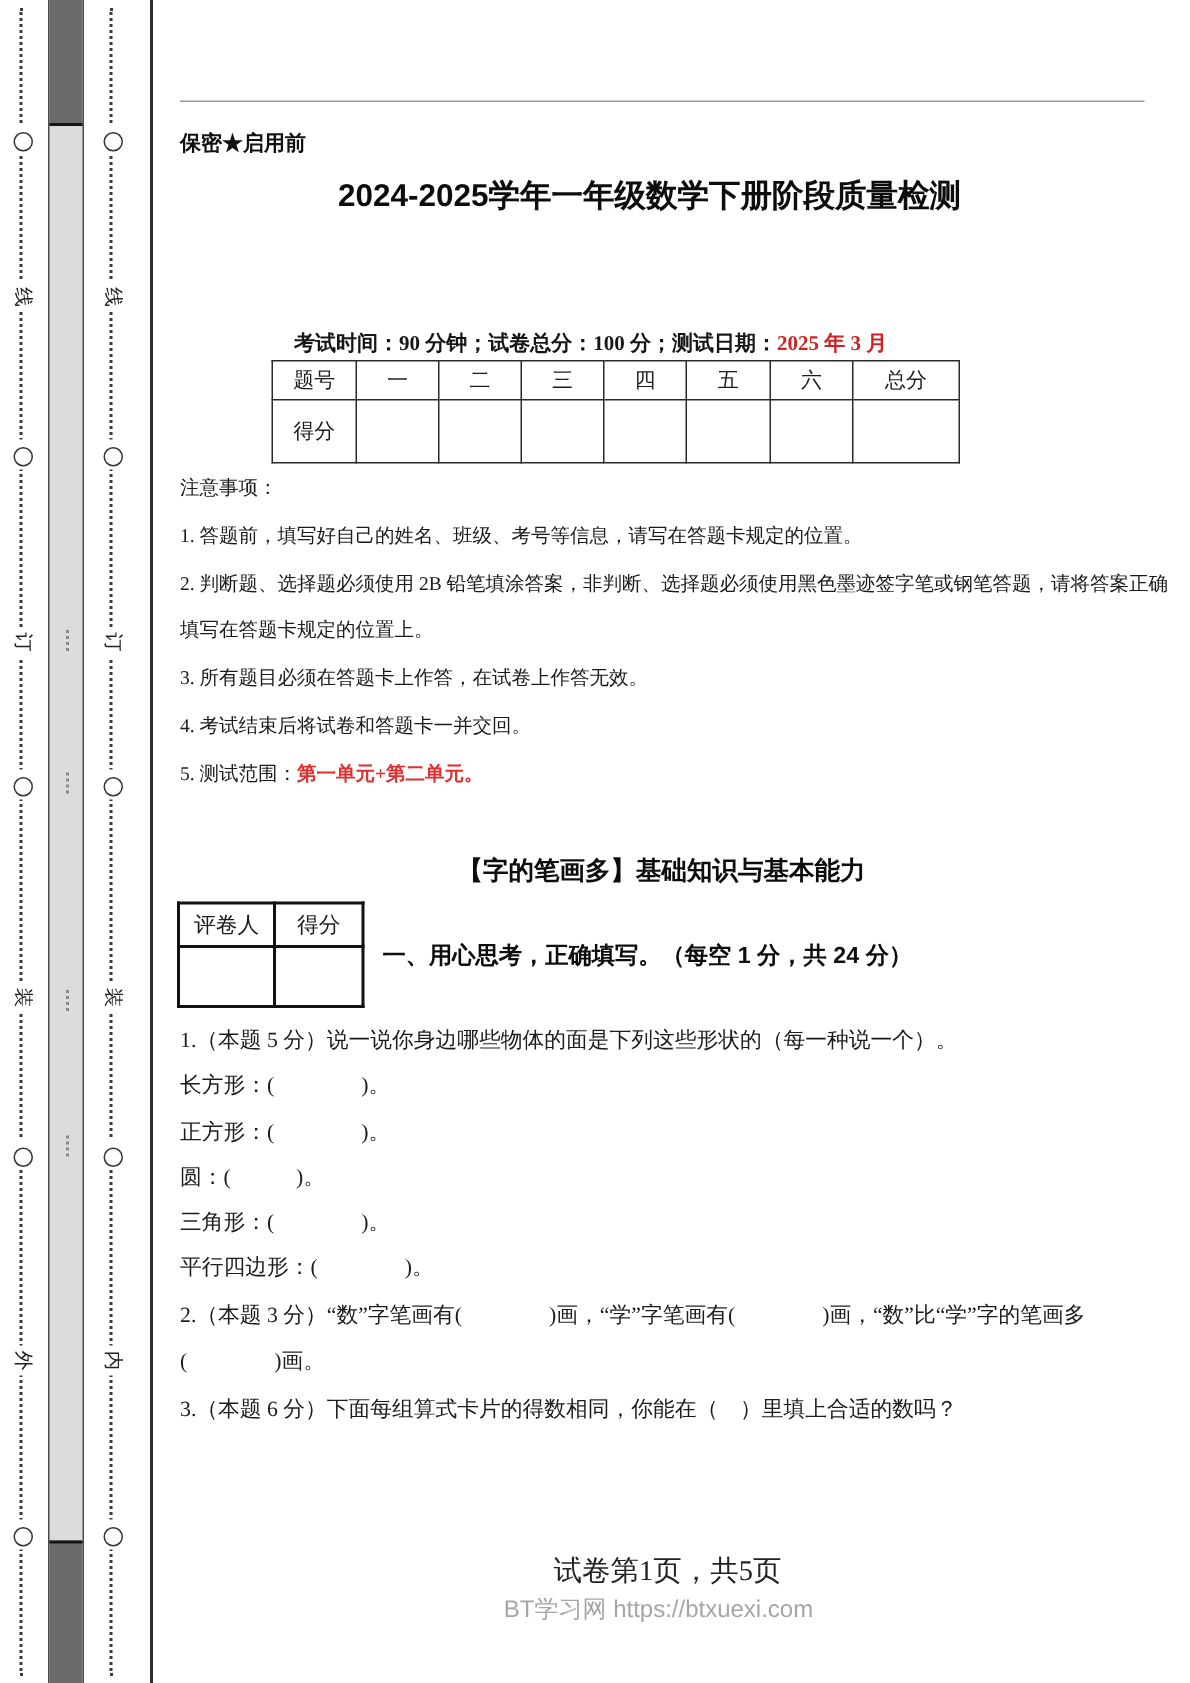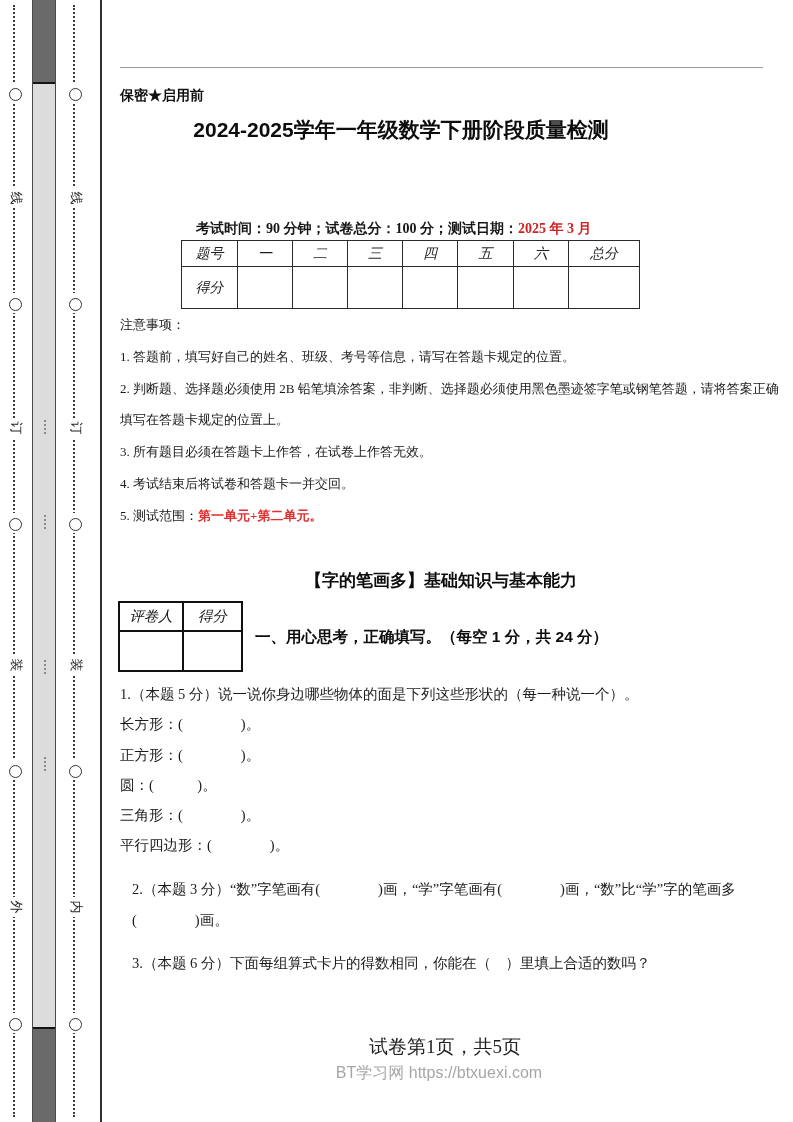--- a/index.html
+++ b/index.html
@@ -32,28 +32,28 @@
 
   
   .content { position:absolute; left:103px; top:0; width:690px; height:1122px; }
 
   .top-rule { position:absolute; left:17px; top:67px; width:643px; border-top:1.5px solid #9a9a9a; }
 
   .confidential { position:absolute; left:17px; top:87px; font-size:14px; font-weight:bold;
                   font-family:"Liberation Sans", sans-serif; color:#111; }
 
   .h-title, .h-subtitle { position:absolute; left:0; width:596px; text-align:center;
-                          font-family:"Liberation Sans", sans-serif; font-weight:bold; color:#0d0d0d; }
+                          font-family:"Liberation Sans", sans-serif; font-weight:bold; color:#0d0d0d;padding-left:32px; }
   .h-title { top:116px; font-size:21px; }
   .h-subtitle { top:170px; font-size:20px; }
 
   .exam-info { position:absolute; left:93px; top:220px; font-size:14px; font-weight:bold; color:#161616; }
   .exam-info .red { color:#cf2323;text-align:right; }
 
-  table { border-collapse:collapse;font-style:italic; }
+  table { border-collapse:collapse; }
   .score-table { position:absolute; left:78px; top:240px; }
   .score-table td { border:1.6px solid #2a2a2a; text-align:center; font-size:14px; padding:0; }
   .score-table tr.r1 td { height:25px; }
   .score-table tr.r2 td { height:41px; }
 
   .notice { position:absolute; left:17px; top:309px; width:662px; font-size:13px;
             line-height:31.8px; color:#1a1a1a; }
   .notice p { margin:0; }
   .notice .red { color:#e03030; font-weight:bold; }
 
@@ -65,21 +65,21 @@
   .grader-table tr.r1 td { height:27px; }
   .grader-table tr.r2 td { height:38px; }
 
   .sec1-heading { position:absolute; left:152px; top:627px;
                   font-family:"Liberation Sans", sans-serif; font-weight:bold; font-size:15.5px; color:#0d0d0d; }
 
   .q1-block { position:absolute; left:17px; top:679px; width:668px; font-size:14.5px; line-height:30.3px; }
   .q1-block p { margin:0; }
 
   .q23-block { position:absolute; left:17px; top:862px; width:664px; font-size:14.5px; line-height:31px; }
-  .q23-block p { margin:12px; }
+  .q23-block p { margin:0; }
   .q23-block .q3 { margin-top:1px; }
 
   .footer-page { position:absolute; left:0; top:1034px; width:684px; text-align:center;
                  font-size:19px; color:#222; }
   .footer-site { position:absolute; left:0; top:1063px; width:672px; text-align:center;
                  font-family:"Liberation Sans", sans-serif; font-size:16px; color:#a6a6a6; }
 </style>
 </head>
 <body>
 

